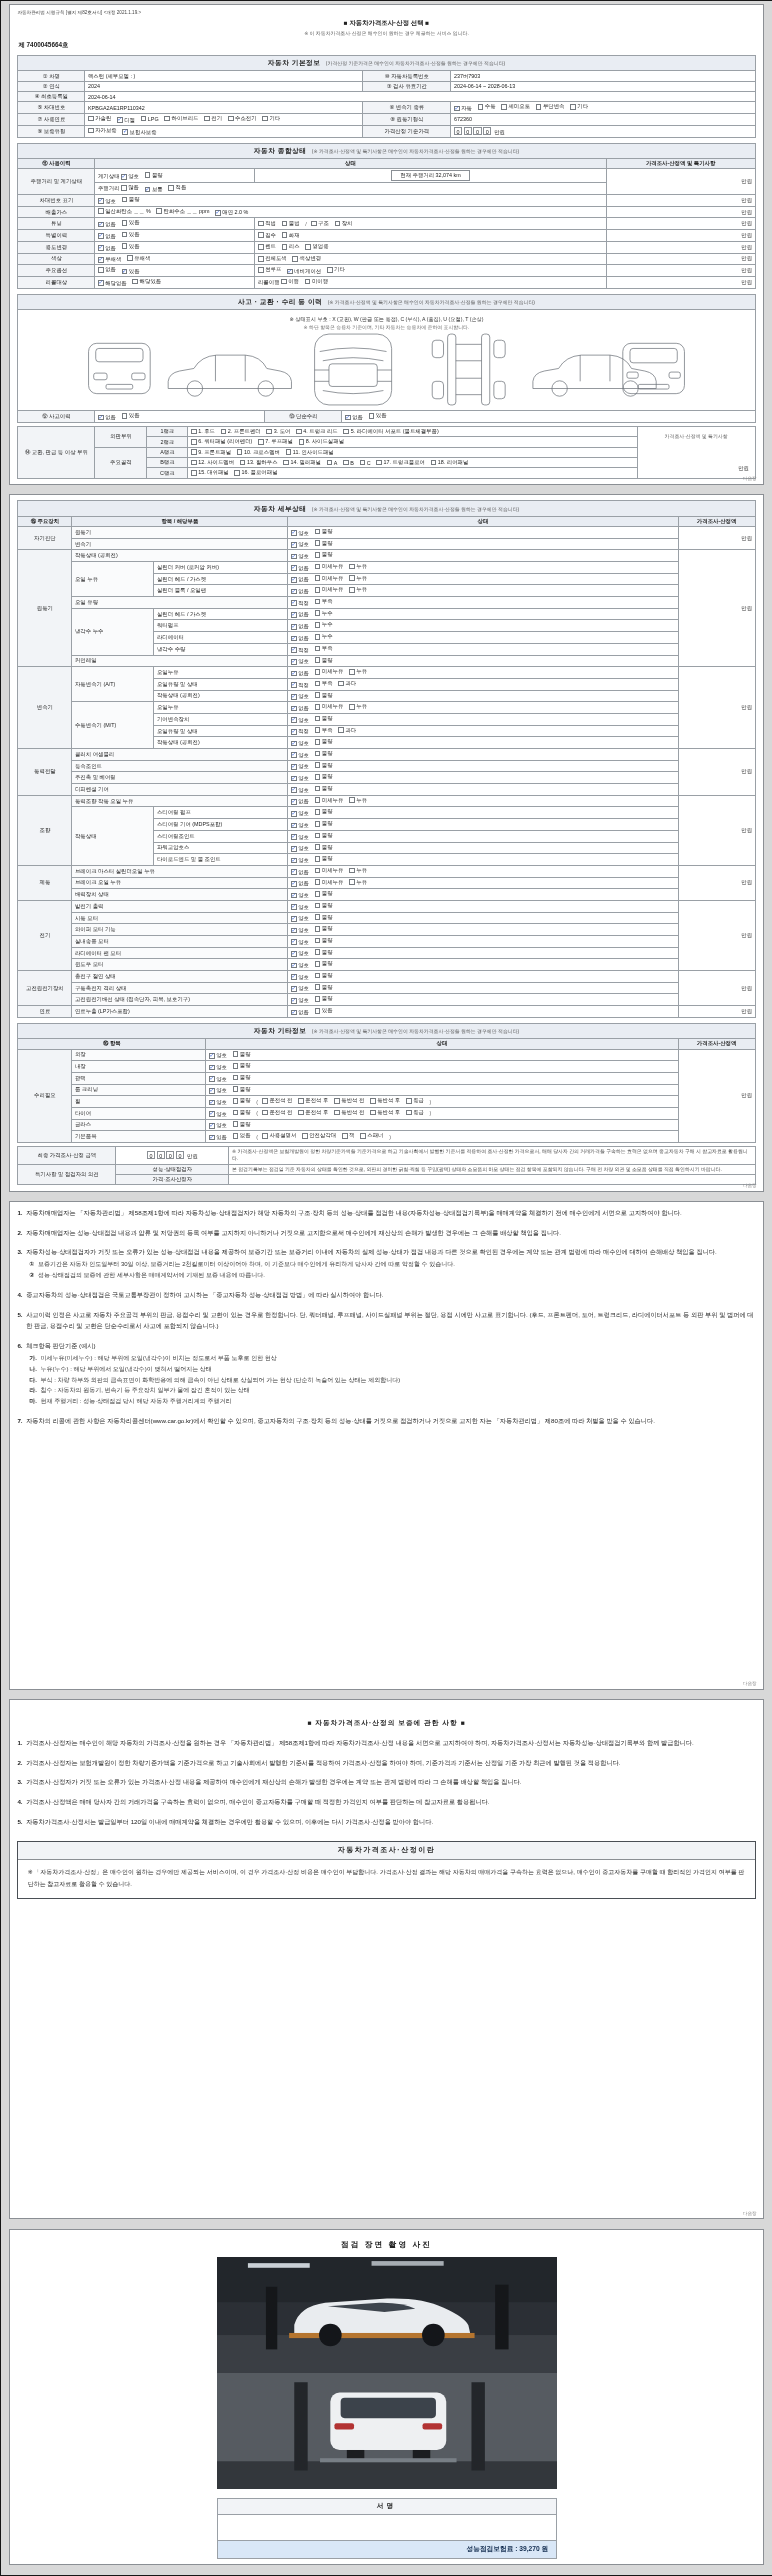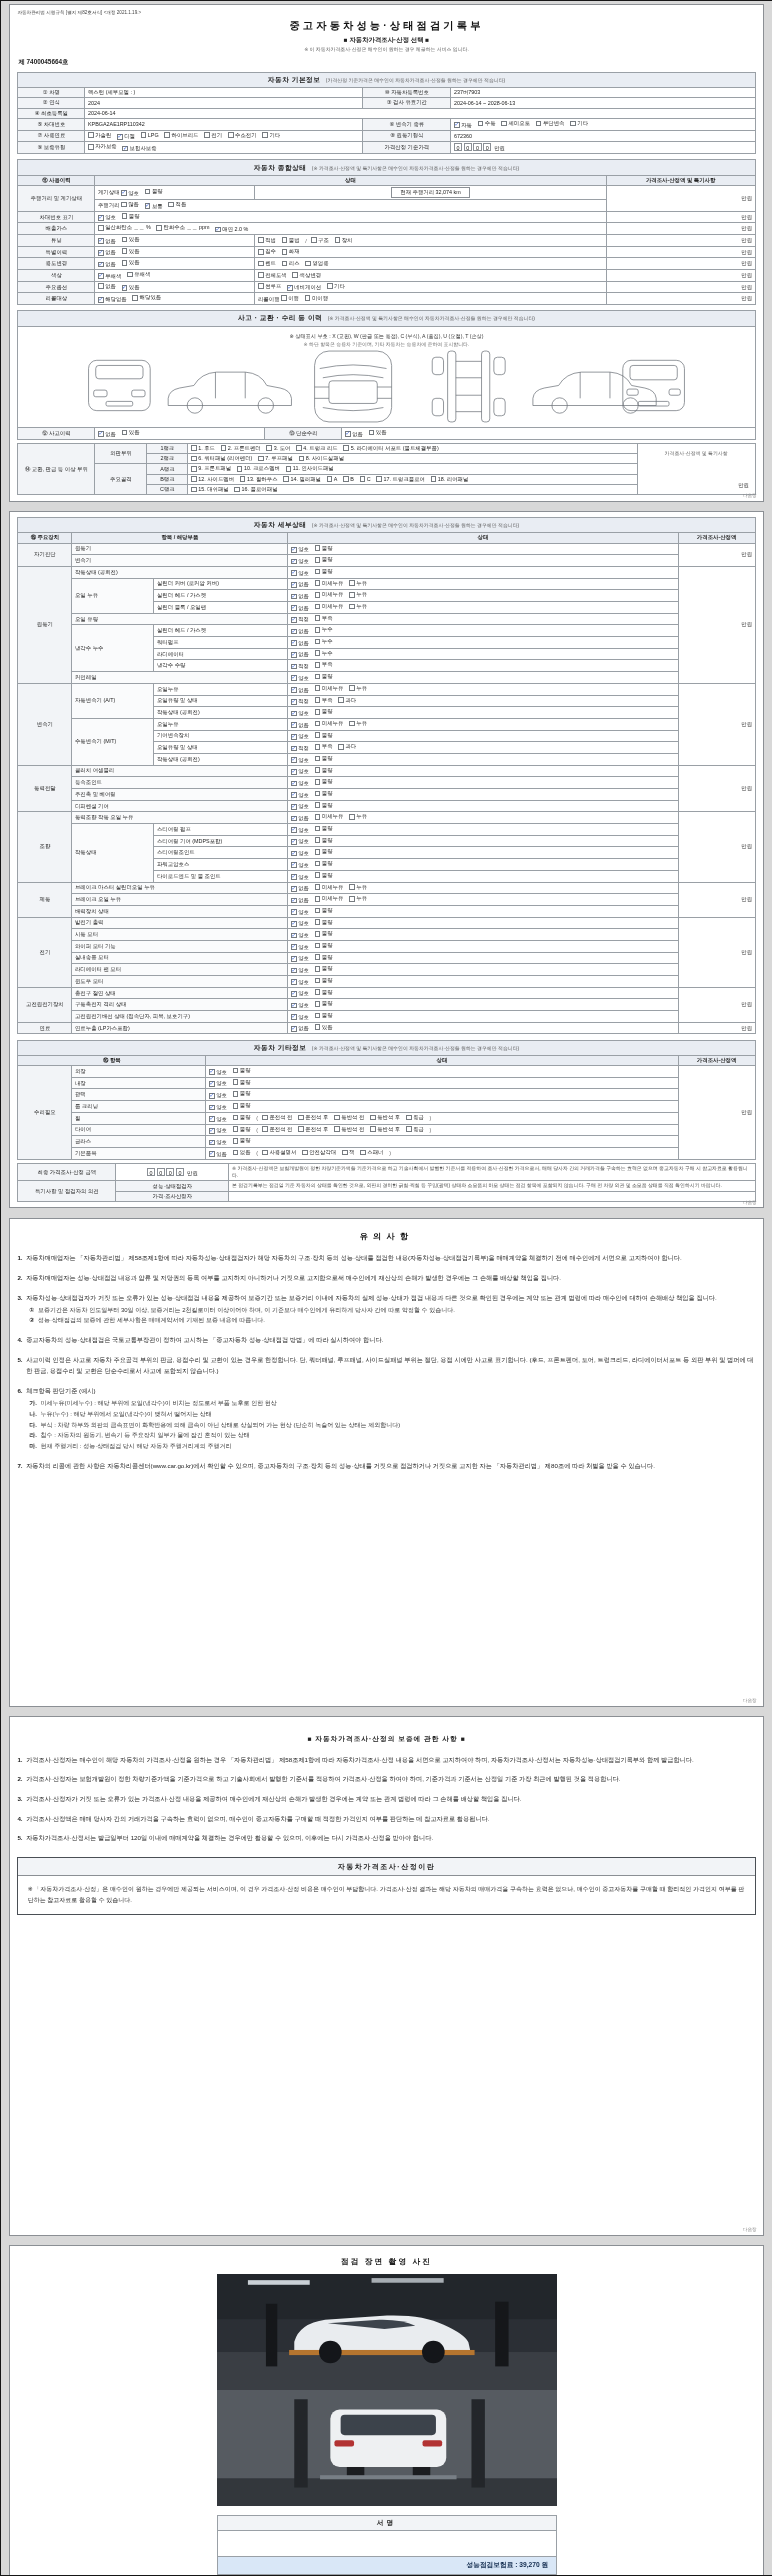--- a/index.html
+++ b/index.html
@@ -63,21 +63,20 @@
 </style>
 </head>
 <body>
 
 <div class="sheet">
 
   <div class="panel p1">
     <div class="top-note">자동차관리법 시행규칙 [별지 제82호서식] &lt;개정 2021.1.19.&gt;</div>
 
     <div class="doc-head">
-      <h1>중고자동차성능·상태점검기록부</h1>
       <div class="sub">■ 자동차가격조사·산정 선택 ■</div>
       <div class="sub-note">※ 이 자동차가격조사·산정은 매수인이 원하는 경우 제공하는 서비스 입니다.</div>
       <div class="doc-no">제 7400045664호</div>
     </div>
 
     <div class="sec-bar">
       <b>자동차 기본정보</b>
       <span class="note">(가격산정 기준가격은 매수인이 자동차가격조사·산정을 원하는 경우에만 적습니다)</span>
     </div>
     <table class="ftable">
@@ -612,21 +611,20 @@
           <tr>
             <td class="lbl2"><span class="ct">가격·조사산정자</span> </td>
             <td class="val"></td>
           </tr>
         </tbody>
     </table>
     <span class="next-tag">다음장</span>
   </div>
 
   <div class="panel p3">
-    <div class="notice-title">유의사항</div>
     <div>
         <div class="notice-item">
           <span class="nno">1.</span>
           <div class="nbody">
             <div class="ntext">자동차매매업자는 「자동차관리법」 제58조제1항에 따라 자동차성능·상태점검자가 해당 자동차의 구조·장치 등의 성능·상태를 점검한 내용(자동차성능·상태점검기록부)을 매매계약을 체결하기 전에 매수인에게 서면으로 고지하여야 합니다.</div>
           </div>
         </div>
         <div class="notice-item">
           <span class="nno">2.</span>
           <div class="nbody">

